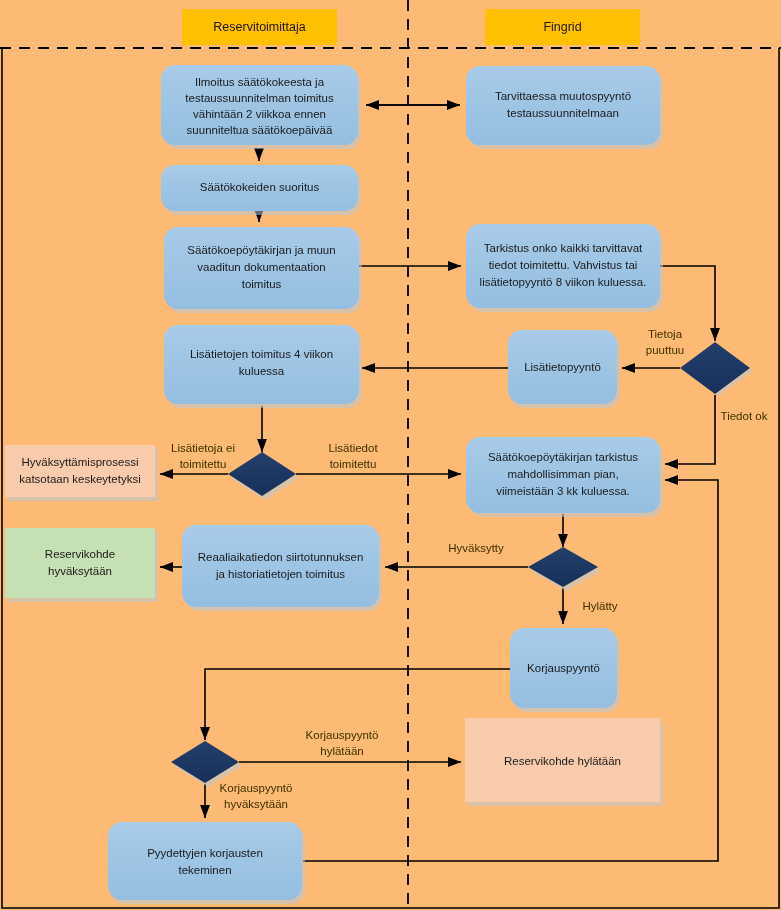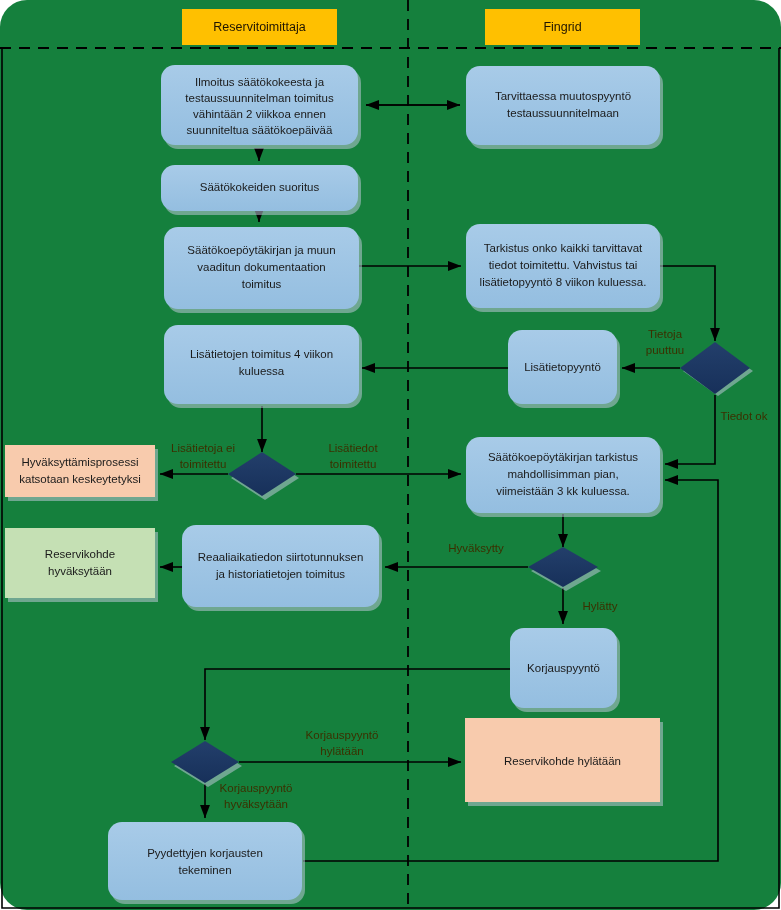--- a/index.html
+++ b/index.html
@@ -10,22 +10,21 @@
   body {
     width: 781px;
     height: 910px;
     font-family: "Liberation Sans", sans-serif;
     overflow: hidden;
   }
   #diagram-root {
     position: relative;
     width: 781px;
     height: 910px;
-    background: #15803d;
-    border-radius: 27px;
+    background: #fdba74;
   }
   svg#flow {
     position: absolute;
     top: 0;
     left: 0;
     width: 781px;
     height: 910px;
   }
   .node-text {
     font-family: "Liberation Sans", sans-serif;

